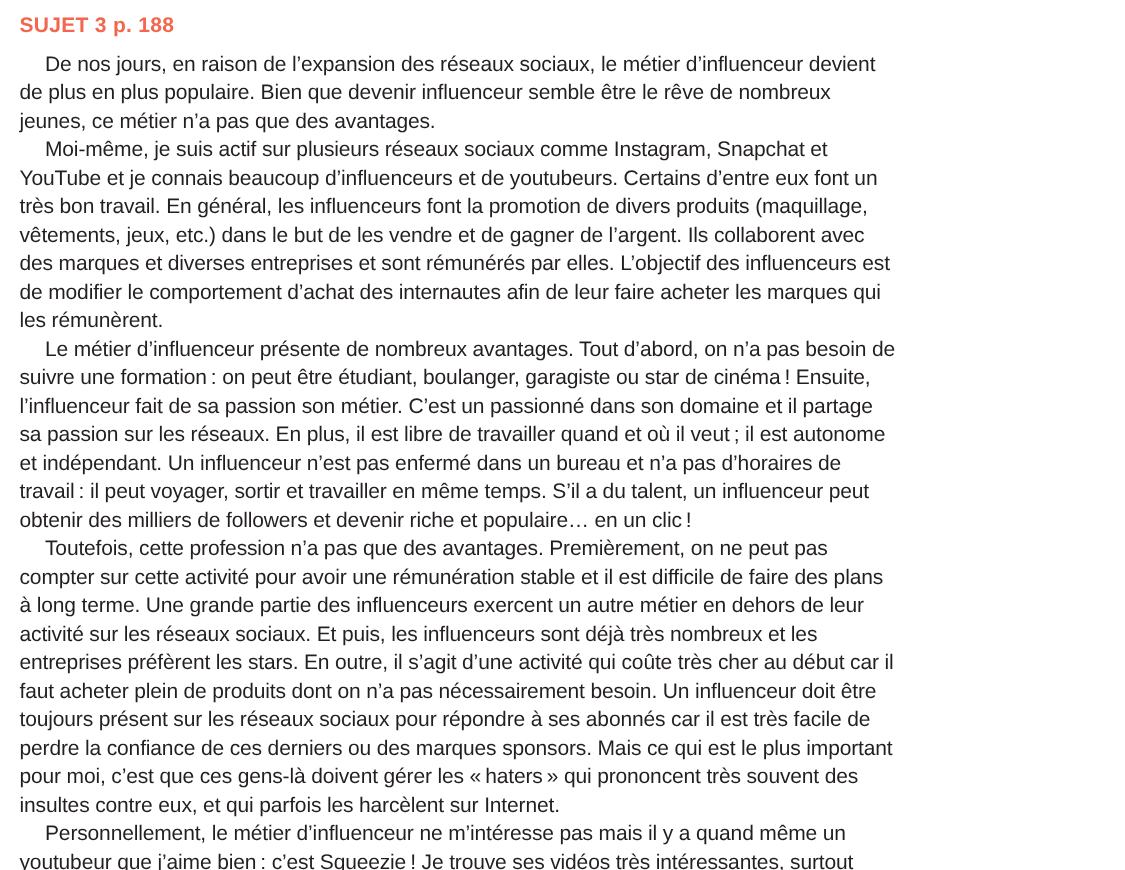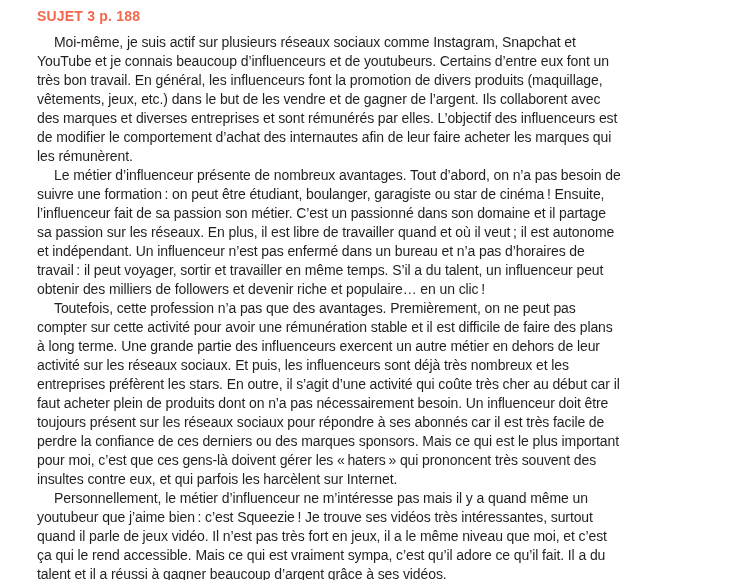--- a/index.html
+++ b/index.html
@@ -12,21 +12,20 @@
     height: 580px;
     overflow: hidden;
     font-family: "Liberation Sans", sans-serif;
   }
   .page {
     box-sizing: border-box;
     width: 610px;
     height: 580px;
     padding: 8px 13px 10px 13px;
     background: #ffffff;
-    margin-left: 24px;
   }
   .heading {
     margin: 0 0 9px 0;
     font-size: 14px;
     font-weight: bold;
     color: #f2674d;
     letter-spacing: 0.2px;
   }
   .body-text p {
     margin: 0;
@@ -38,18 +37,19 @@
     text-indent: 17px;
     text-align: left;
   }
 </style>
 </head>
 <body>
 
 <div class="page">
   <h1 class="heading">SUJET 3 p. 188</h1>
   <div class="body-text">
+    <p>De nos jours, en raison de l’expansion des réseaux sociaux, le métier d’influenceur devient de plus en plus populaire. Bien que devenir influenceur semble être le rêve de nombreux jeunes, ce métier n’a pas que des avantages.</p>
     <p>Moi-même, je suis actif sur plusieurs réseaux sociaux comme Instagram, Snapchat et YouTube et je connais beaucoup d’influenceurs et de youtubeurs. Certains d’entre eux font un très bon travail. En général, les influenceurs font la promotion de divers produits (maquillage, vêtements, jeux, etc.) dans le but de les vendre et de gagner de l’argent. Ils collaborent avec des marques et diverses entreprises et sont rémunérés par elles. L’objectif des influenceurs est de modifier le comportement d’achat des internautes afin de leur faire acheter les marques qui les rémunèrent.</p>
     <p>Le métier d’influenceur présente de nombreux avantages. Tout d’abord, on n’a pas besoin de suivre une formation : on peut être étudiant, boulanger, garagiste ou star de cinéma ! Ensuite, l’influenceur fait de sa passion son métier. C’est un passionné dans son domaine et il partage sa passion sur les réseaux. En plus, il est libre de travailler quand et où il veut ; il est autonome et indépendant. Un influenceur n’est pas enfermé dans un bureau et n’a pas d’horaires de travail : il peut voyager, sortir et travailler en même temps. S’il a du talent, un influenceur peut obtenir des milliers de followers et devenir riche et populaire… en un clic !</p>
     <p>Toutefois, cette profession n’a pas que des avantages. Premièrement, on ne peut pas compter sur cette activité pour avoir une rémunération stable et il est difficile de faire des plans à long terme. Une grande partie des influenceurs exercent un autre métier en dehors de leur activité sur les réseaux sociaux. Et puis, les influenceurs sont déjà très nombreux et les entreprises préfèrent les stars. En outre, il s’agit d’une activité qui coûte très cher au début car il faut acheter plein de produits dont on n’a pas nécessairement besoin. Un influenceur doit être toujours présent sur les réseaux sociaux pour répondre à ses abonnés car il est très facile de perdre la confiance de ces derniers ou des marques sponsors. Mais ce qui est le plus important pour moi, c’est que ces gens-là doivent gérer les « haters » qui prononcent très souvent des insultes contre eux, et qui parfois les harcèlent sur Internet.</p>
     <p>Personnellement, le métier d’influenceur ne m’intéresse pas mais il y a quand même un youtubeur que j’aime bien : c’est Squeezie ! Je trouve ses vidéos très intéressantes, surtout quand il parle de jeux vidéo. Il n’est pas très fort en jeux, il a le même niveau que moi, et c’est ça qui le rend accessible. Mais ce qui est vraiment sympa, c’est qu’il adore ce qu’il fait. Il a du talent et il a réussi à gagner beaucoup d’argent grâce à ses vidéos.</p>
   </div>
 </div>
 
 </body></html>

